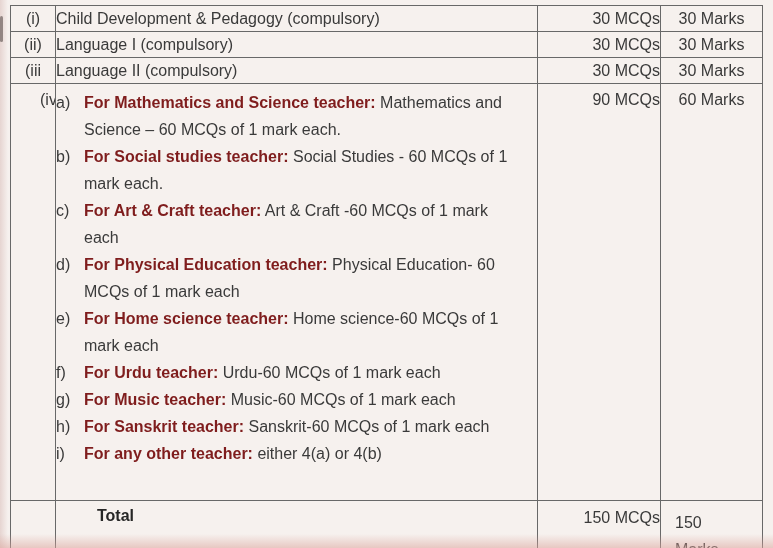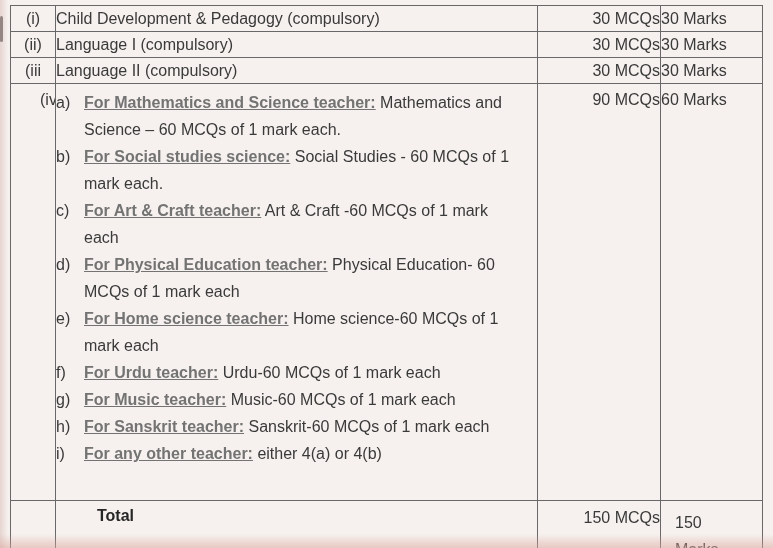--- a/index.html
+++ b/index.html
@@ -47,29 +47,29 @@
   col.c-marks { width: 102px; }
 
   tr.r-simple { height: 26px; }
   tr.r-simple td { vertical-align: middle; }
   tr.r-iv td { height: 409px; }
   tr.r-total td { height: 48px; }
 
   td.num { text-align: center; padding-top: 2px; }
   td.main { padding-left: 13px; }
   td.mcq   { text-align: right; margin-top: 16px; }
-  td.marks { }
+  td.marks { text-align: center; }
   tr.r-iv td.num, tr.r-iv td.mcq, tr.r-iv td.marks { padding-top: 7px; }
   tr.r-iv td.num { vertical-align: top; padding-left: 29px; }
 
   .items { padding-top: 5px; }
   .item { display: flex; line-height: 27px; }
   .item .letter { width: 28px; flex: 0 0 28px; }
   .item .txt { flex: 1 1 auto; padding-right: 10px; }
-  .b { font-weight: bold; color: #737373; text-decoration: underline; }
+  .b { font-weight: bold; color: #7f1d1d; }
 
   tr.r-total td.main { padding-left: 41px; padding-top: 6px; }
   .total-label { font-weight: bold; color: #262626; }
   tr.r-total td.mcq { padding-top: 8px; }
   tr.r-total td.marks { text-align: left; padding: 8px 0 0 14px; }
   .marks-wrap { width: 52px; line-height: 27px; }
 </style>
 </head>
 <body>
 
@@ -107,21 +107,21 @@
     <tr class="r-iv">
       <td class="num">(iv</td>
       <td class="main">
         <div class="items">
           <div class="item">
             <span class="letter">a)</span>
             <div class="txt"><span class="b">For Mathematics and Science teacher:</span><span> Mathematics and Science – 60 MCQs of 1 mark each.</span></div>
           </div>
           <div class="item">
             <span class="letter">b)</span>
-            <div class="txt"><span class="b">For Social studies science:</span><span> Social Studies - 60 MCQs of 1 mark each.</span></div>
+            <div class="txt"><span class="b">For Social studies teacher:</span><span> Social Studies - 60 MCQs of 1 mark each.</span></div>
           </div>
           <div class="item">
             <span class="letter">c)</span>
             <div class="txt"><span class="b">For Art &amp; Craft teacher:</span><span> Art &amp; Craft -60 MCQs of 1 mark each</span></div>
           </div>
           <div class="item">
             <span class="letter">d)</span>
             <div class="txt"><span class="b">For Physical Education teacher:</span><span> Physical Education- 60 MCQs of 1 mark each</span></div>
           </div>
           <div class="item">

